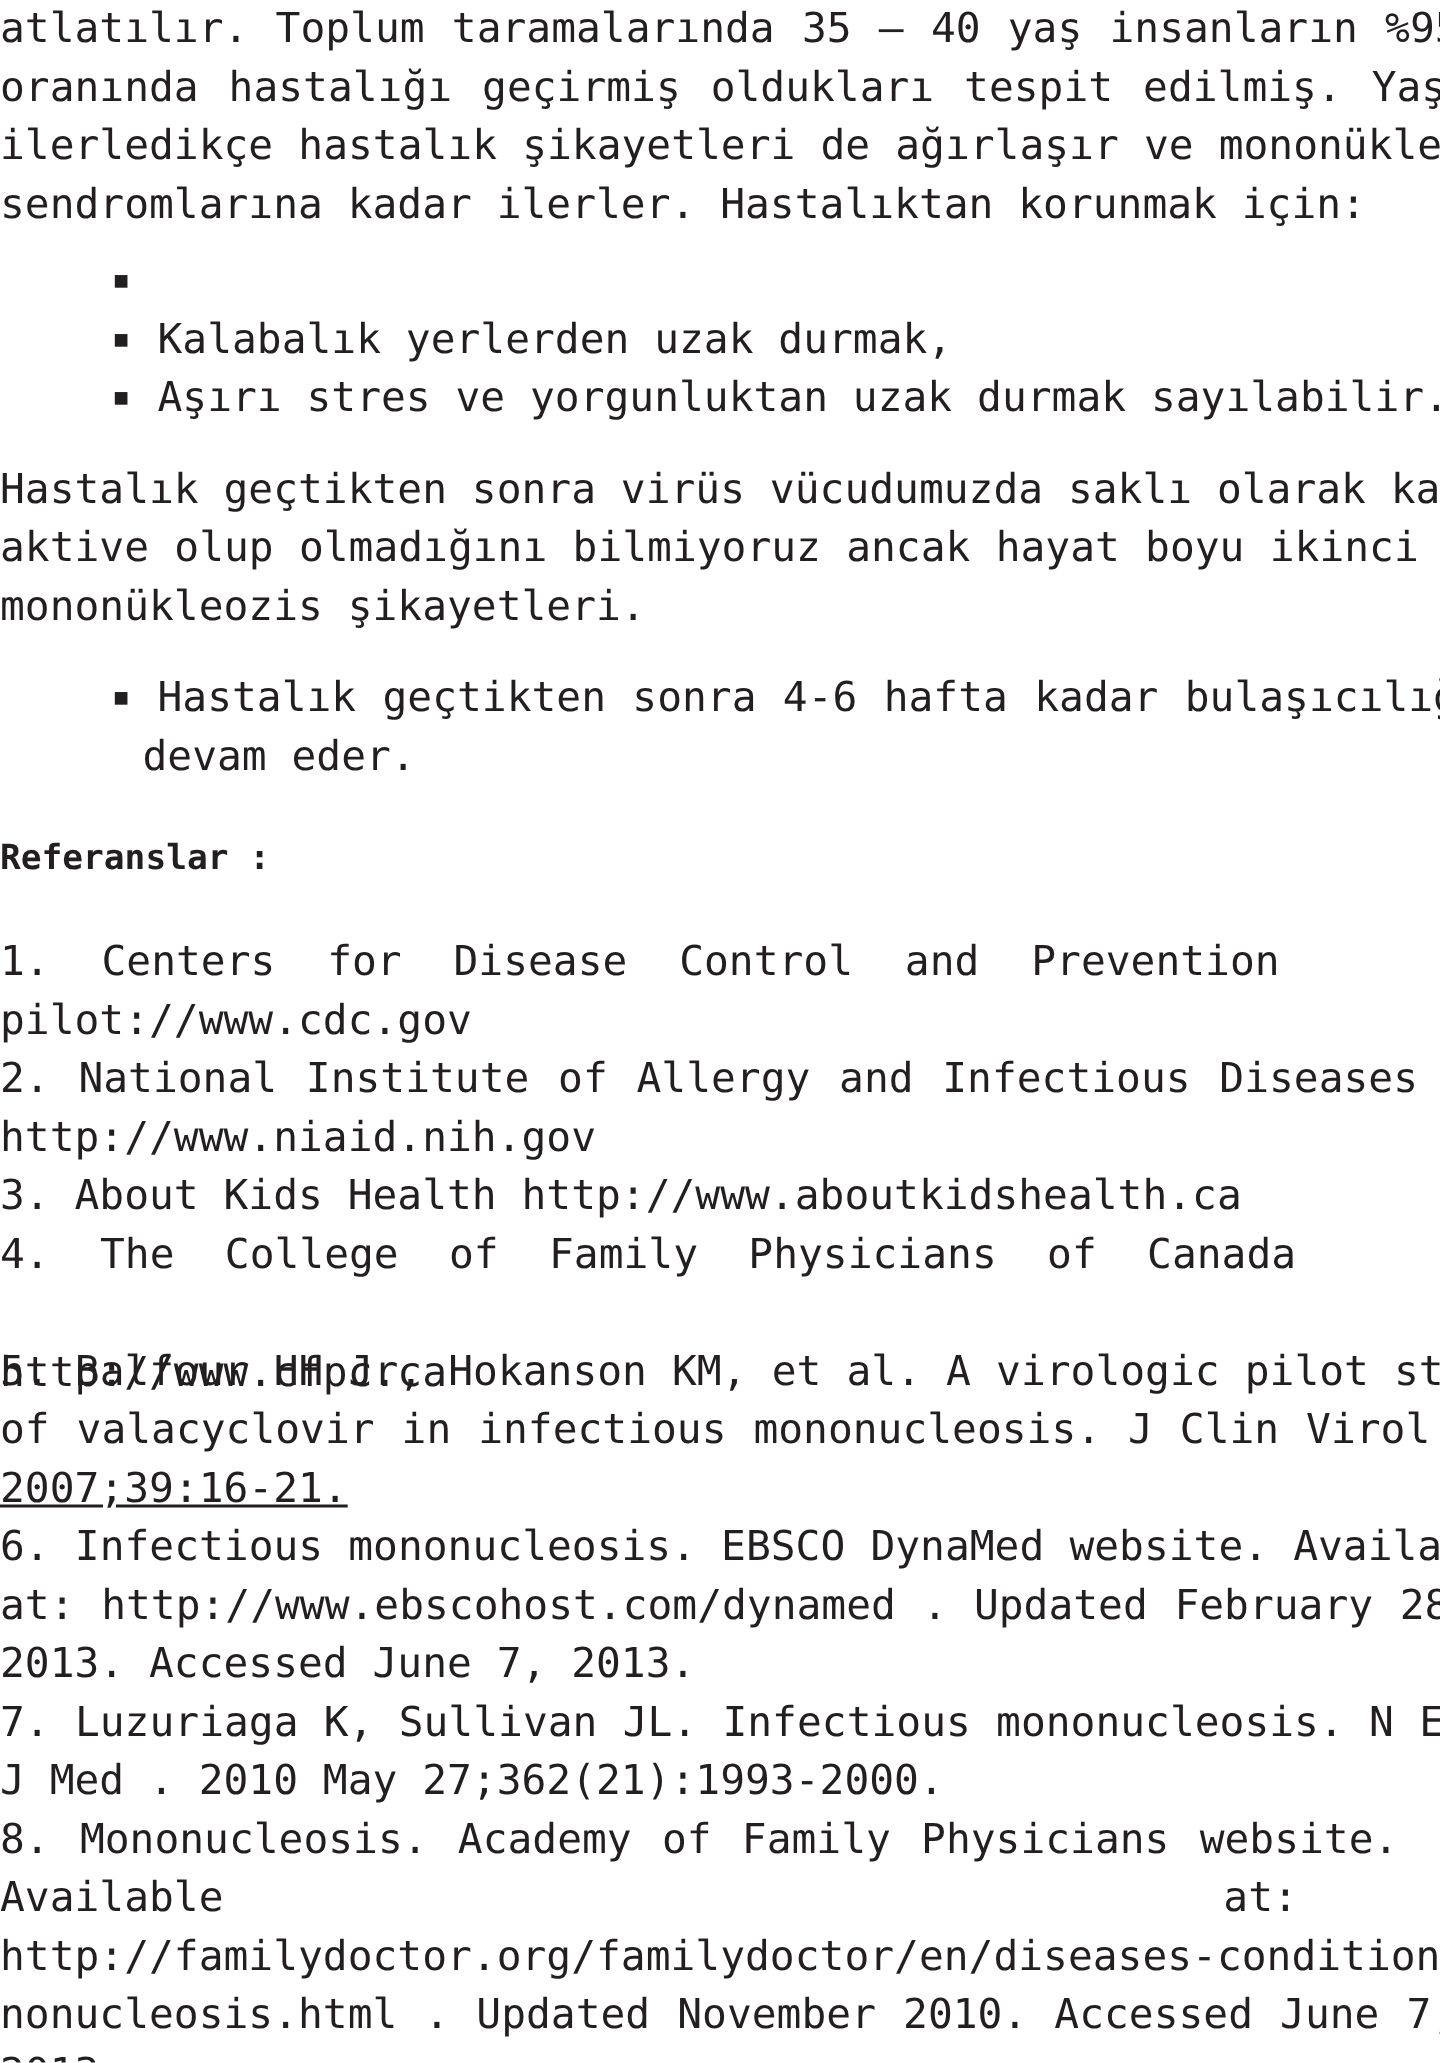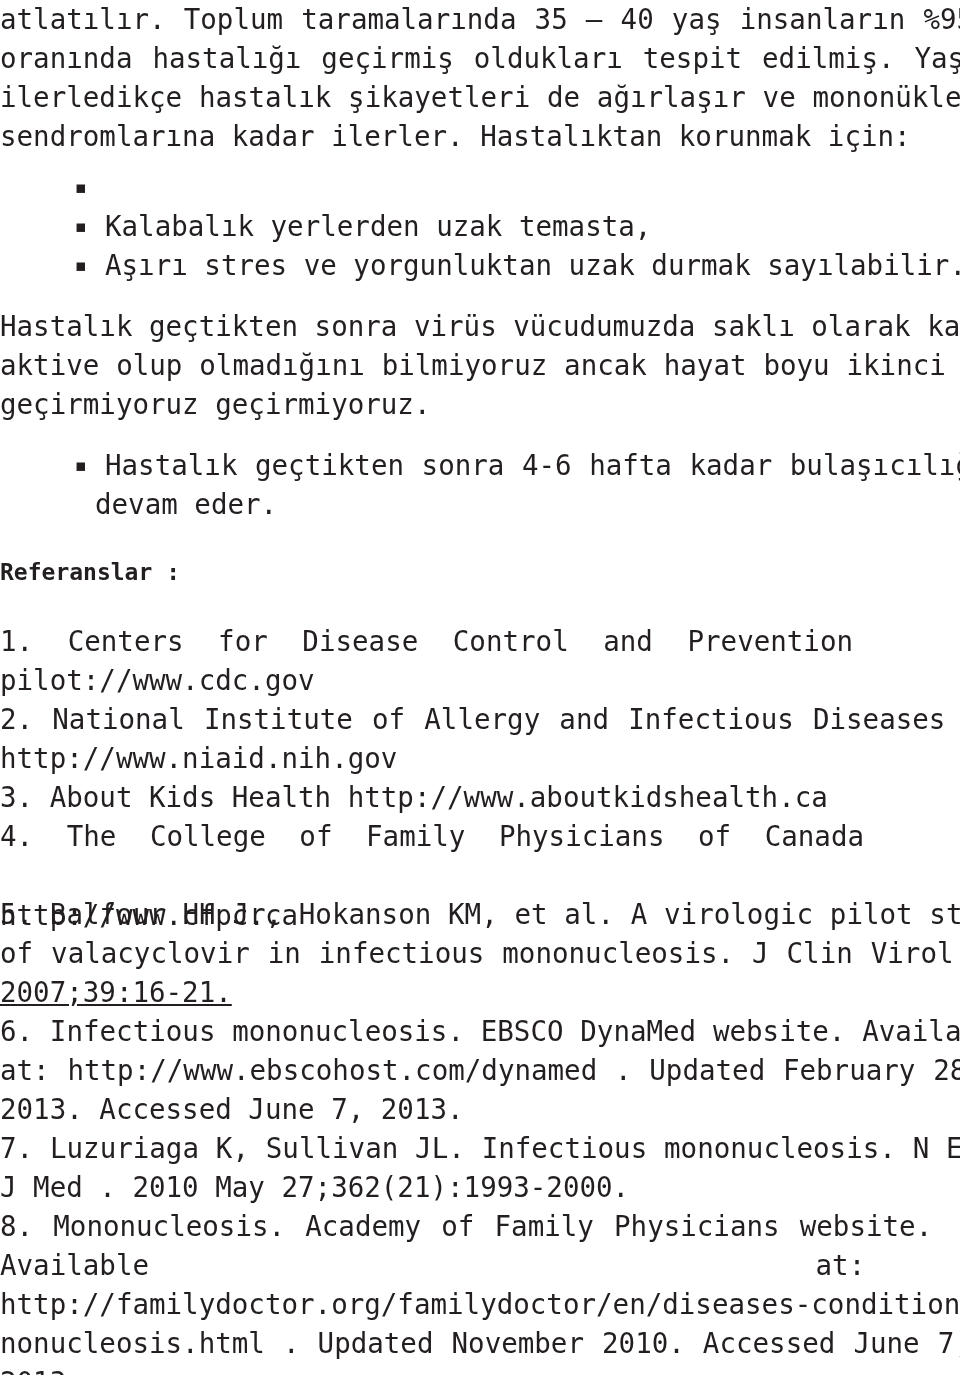--- a/index.html
+++ b/index.html
@@ -93,34 +93,34 @@
   </div>
 
   <div>
 
     <div class="bullet-row" style="top:168px;">
       <span class="bullet-mark">▪</span>
     </div>
 
     <div class="bullet-row" style="top:207px;">
       <span class="bullet-mark">▪</span>
-      <span class="bullet-text">Kalabalık yerlerden uzak temasta,</span>
+      <span class="bullet-text">Kalabalık yerlerden uzak durmak,</span>
     </div>
 
     <div class="bullet-row" style="top:246px;">
       <span class="bullet-mark">▪</span>
       <span class="bullet-text">Aşırı stres ve yorgunluktan uzak durmak sayılabilir.</span>
     </div>
 
   </div>
 
   <div>
     <div class="line" style="top:307px;">Hastalık geçtikten sonra virüs vücudumuzda saklı olarak kalır,</div>
     <div class="line j" style="top:346px; word-spacing:0.3px;">aktive olup olmadığını bilmiyoruz ancak hayat boyu ikinci kez</div>
-    <div class="line" style="top:385px;">geçirmiyoruz geçirmiyoruz.</div>
+    <div class="line" style="top:385px;">mononükleozis şikayetleri.</div>
   </div>
 
   <div>
     <div class="bullet-row" style="top:446px;">
       <span class="bullet-mark">▪</span>
       <span class="bullet-text" style="word-spacing:1.0px;">Hastalık geçtikten sonra 4-6 hafta kadar bulaşıcılığı</span>
     </div>
     <div class="bullet-row" style="top:485px;">
       <span class="bullet-cont">devam eder.</span>
     </div>

